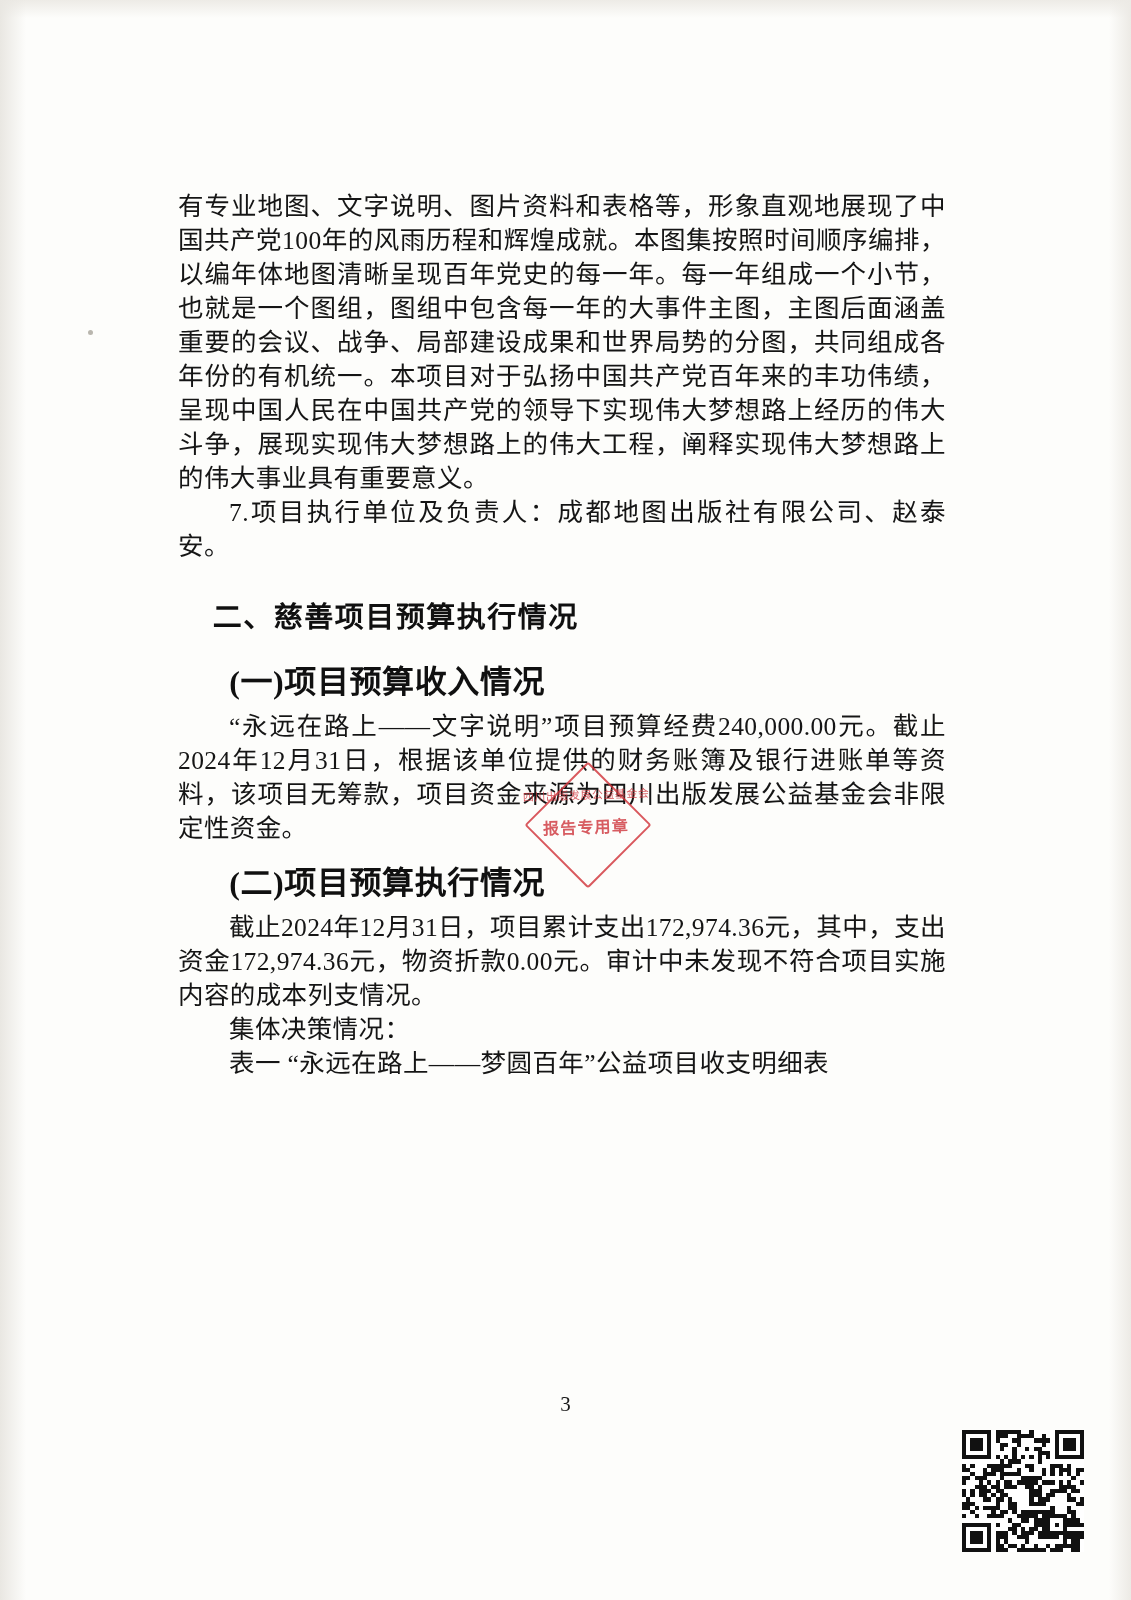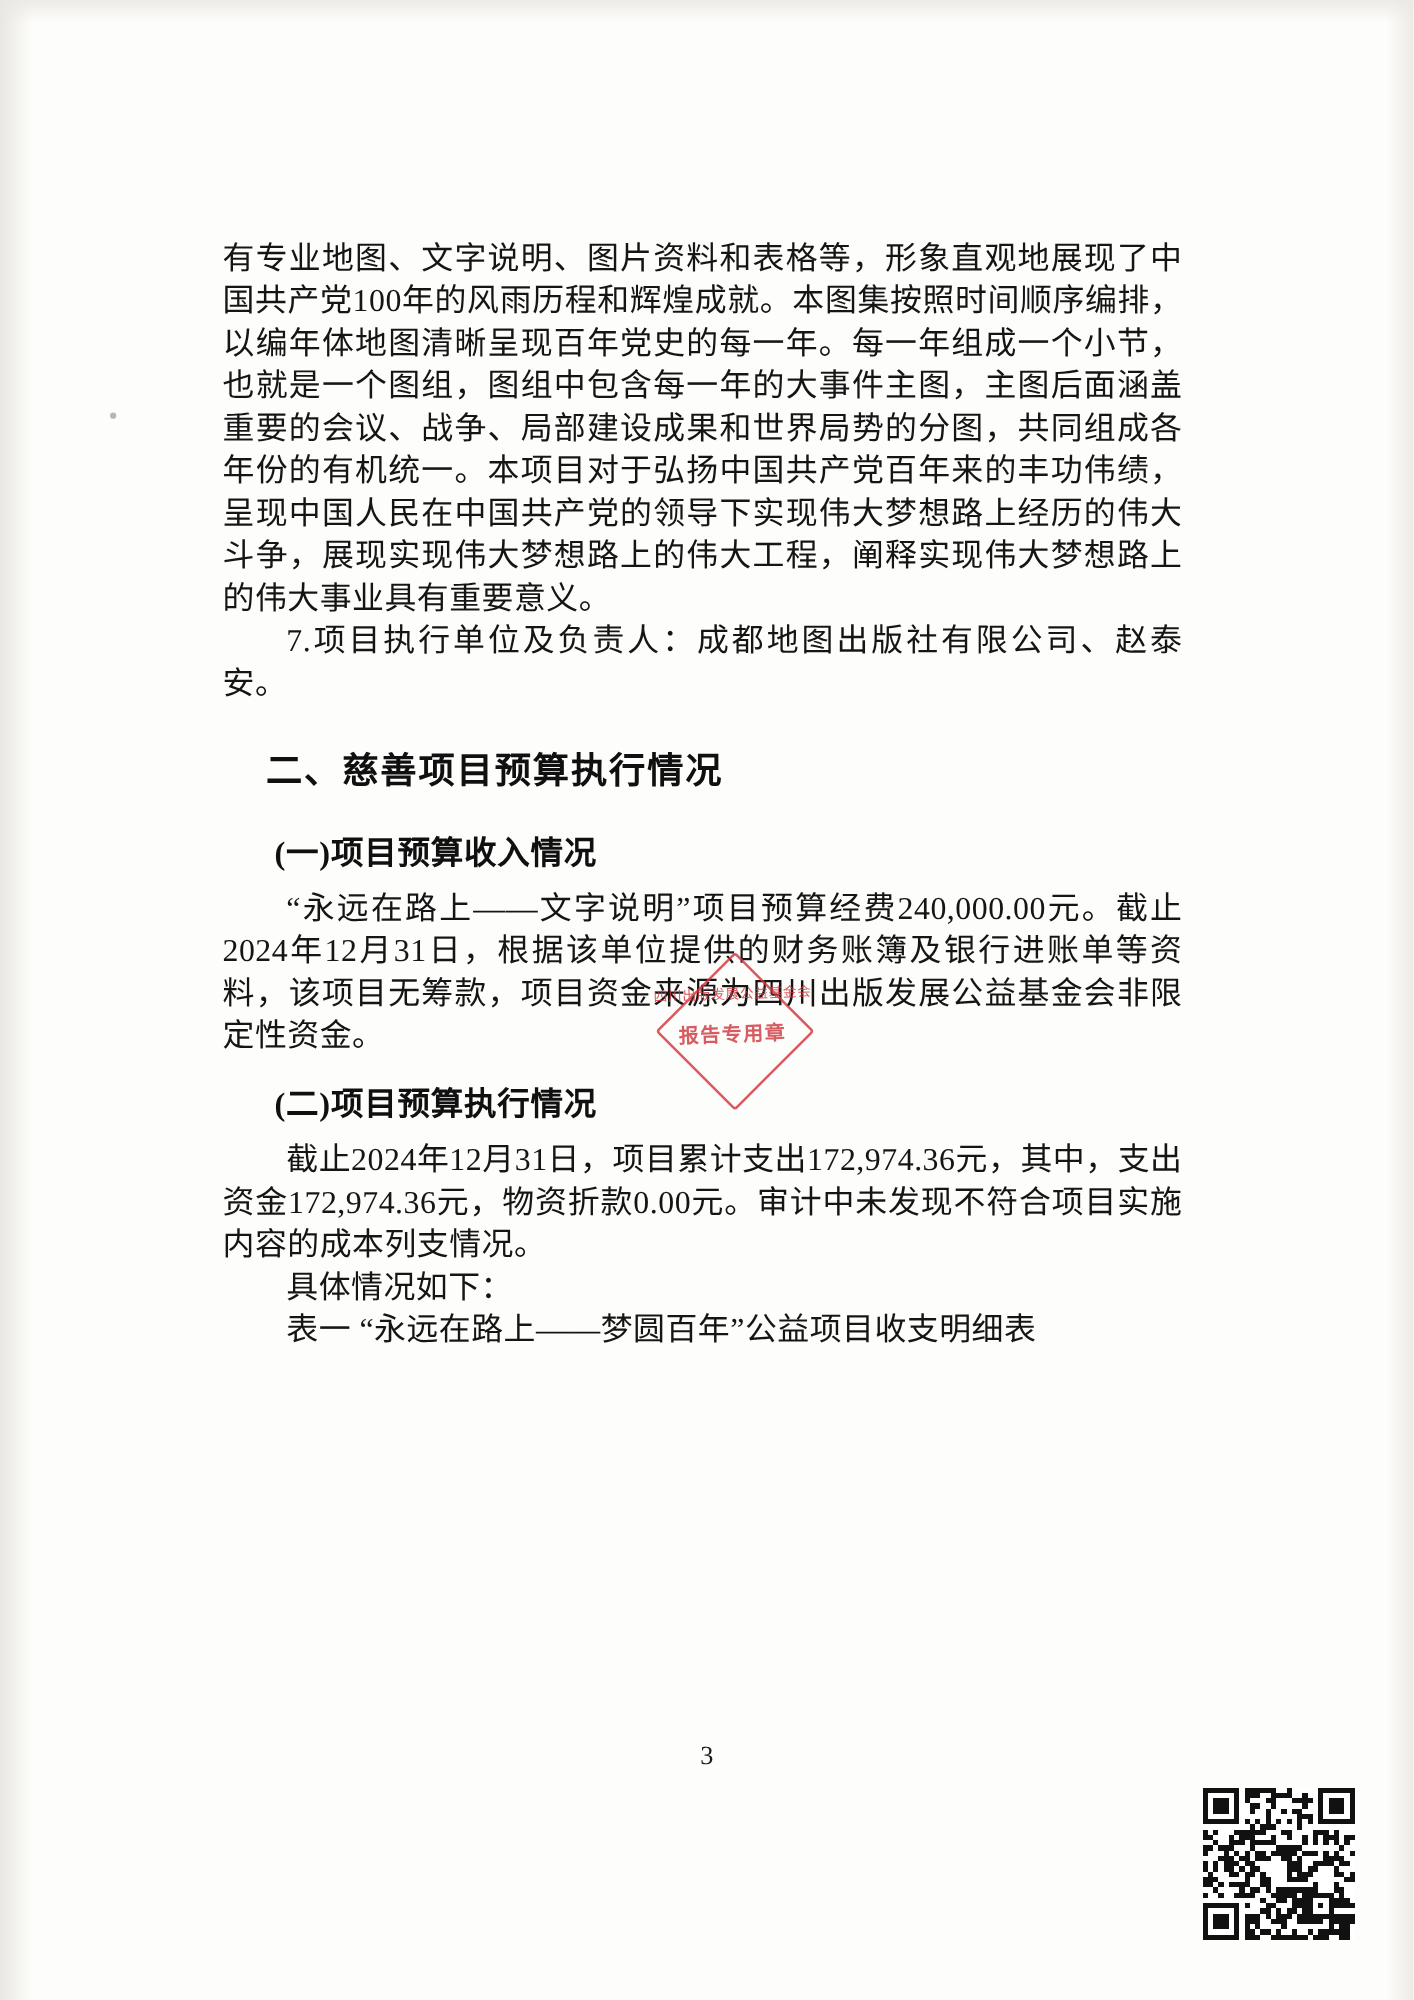--- a/index.html
+++ b/index.html
@@ -72,21 +72,21 @@
     font-size: 29px;
     line-height: 55px;
     font-weight: bold;
     text-indent: 1.2em;
     letter-spacing: 1.5px;
     color: #101010;
   }
 
   h3.sub-heading {
     margin: 10px 0 0 0;
-    font-size: 26px;
+    font-size: 32px;
     line-height: 55px;
     font-weight: bold;
     text-indent: 1.6em;
     letter-spacing: 0.6px;
     color: #101010;
   }
 
   .page-number {
     position: absolute;
     left: 0;
@@ -192,21 +192,21 @@
     <h2 class="section-heading">二、慈善项目预算执行情况</h2>
 
     <h3 class="sub-heading">(一)项目预算收入情况</h3>
 
     <p class="body-text indent2">“永远在路上——文字说明”项目预算经费240,000.00元。截止2024年12月31日，根据该单位提供的财务账簿及银行进账单等资料，该项目无筹款，项目资金来源为四川出版发展公益基金会非限定性资金。</p>
 
     <h3 class="sub-heading">(二)项目预算执行情况</h3>
 
     <p class="body-text indent2">截止2024年12月31日，项目累计支出172,974.36元，其中，支出资金172,974.36元，物资折款0.00元。审计中未发现不符合项目实施内容的成本列支情况。</p>
 
-    <p class="body-text indent2">具体情况如下：</p>
+    <p class="body-text indent2">集体决策情况：</p>
 
     <p class="body-text indent2">表一  “永远在路上——梦圆百年”公益项目收支明细表</p>
 
   </div>
 
   <div class="stamp">
     <div class="diamond"></div>
     <div class="stamp-text-top">四川出版发展公益基金会</div>
     <div class="stamp-text-mid">报告专用章</div>
   </div>

